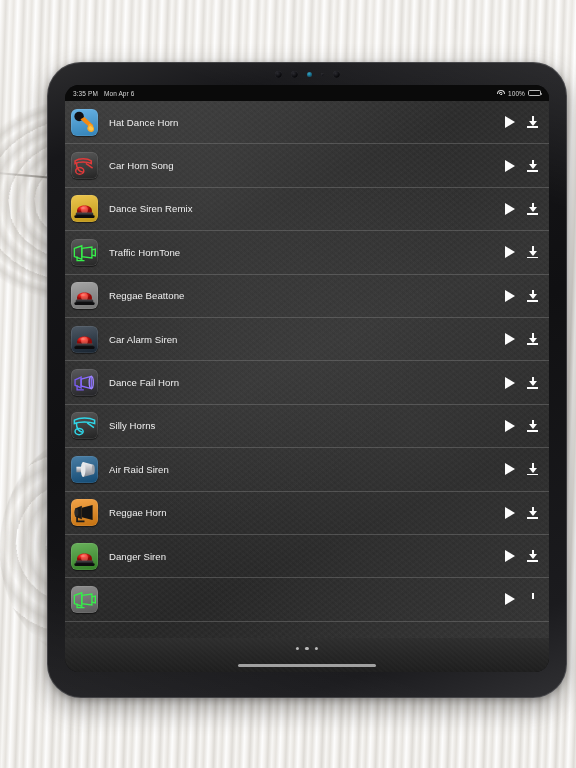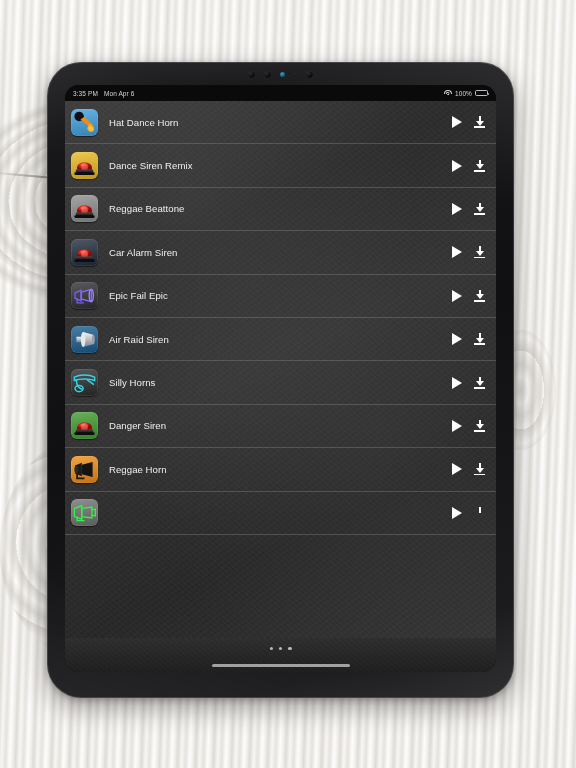--- a/index.html
+++ b/index.html
@@ -64,21 +64,21 @@
     background:repeating-radial-gradient(ellipse at 50% 50%,
         rgba(192,188,182,0.5) 0px, rgba(255,255,255,0) 8px,
         rgba(188,184,178,0.35) 15px, rgba(255,255,255,0) 23px);
     filter:blur(0.4px);
   }
 
   
   #tablet{
     position:absolute;
     left:47px; top:62px;
-    width:467px; height:636px;
+    width:520px; height:636px;
     background:linear-gradient(160deg,#2c2c2e 0%,#17171a 12%,#101012 50%,#1b1b1e 88%,#303033 100%);
     border-radius:34px;
     box-shadow:
       0 10px 26px rgba(60,58,55,0.45),
       0 2px 6px rgba(60,58,55,0.35),
       inset 0 0 0 1px rgba(150,150,155,0.28);
     padding:23px 18px 26px 18px;
   }
   #tablet-sheen{
     position:absolute; inset:0; border-radius:34px; pointer-events:none;
@@ -233,20 +233,37 @@
 
     <div id="sound-list">
         <div class="row">
           <div class="row-icon" style="background: linear-gradient(170deg, rgba(255, 255, 255, 0.22), rgba(0, 0, 0, 0.18)), rgb(62, 158, 222);"><svg viewBox="0 0 40 40" width="100%" height="100%">
         <circle cx="12" cy="11" r="7" fill="#101014"></circle>
         <path d="M14 15 L31 30 L33 24 L20 12 Z" fill="#f58a12"></path>
         <path d="M27 22 C33 24 36 29 33 33 C30 36 24 33 24 28 Z" fill="#f9a825"></path>
         <path d="M28 25 C32 26 34 29 32 31 C30 33 26 31 26 28 Z" fill="#ffc547"></path>
       </svg></div>
           <div class="row-title">Hat Dance Horn</div>
+          <div class="row-actions">
+            <div class="play-btn"></div>
+            <div class="dl-btn">
+              <span class="stem"></span>
+              <span class="head"></span>
+              <span class="base"></span>
+            </div>
+          </div>
+        </div>
+        <div class="row">
+          <div class="row-icon" style="background: linear-gradient(170deg, rgba(255, 255, 255, 0.22), rgba(0, 0, 0, 0.18)), rgb(43, 43, 43);"><svg viewBox="0 0 40 40" width="100%" height="100%">
+        <path d="M6 13 C12 9 24 9 30 13 L30 17 C24 14 12 14 6 17 Z" fill="none" stroke="#e03a3a" stroke-width="2.2"></path>
+        <path d="M8 16 C8 24 12 30 18 30" fill="none" stroke="#e03a3a" stroke-width="2.2"></path>
+        <ellipse cx="13" cy="28" rx="6" ry="5" fill="none" stroke="#e03a3a" stroke-width="2.2"></ellipse>
+        <path d="M22 17 L32 24" stroke="#e03a3a" stroke-width="2.2" fill="none"></path>
+      </svg></div>
+          <div class="row-title">Car Horn Song</div>
           <div class="row-actions">
             <div class="play-btn"></div>
             <div class="dl-btn">
               <span class="stem"></span>
               <span class="head"></span>
               <span class="base"></span>
             </div>
           </div>
         </div>
         <div class="row">
@@ -271,20 +288,37 @@
           <div class="row-actions">
             <div class="play-btn"></div>
             <div class="dl-btn">
               <span class="stem"></span>
               <span class="head"></span>
               <span class="base"></span>
             </div>
           </div>
         </div>
         <div class="row">
+          <div class="row-icon" style="background: linear-gradient(170deg, rgba(255, 255, 255, 0.22), rgba(0, 0, 0, 0.18)), rgb(46, 46, 46);"><svg viewBox="0 0 40 40" width="100%" height="100%">
+        <path d="M5 14 L16 10 L16 30 L5 26 Z" fill="none" stroke="#36ef4a" stroke-width="2"></path>
+        <path d="M16 14 L31 12 L31 28 L16 26 Z" fill="none" stroke="#36ef4a" stroke-width="2"></path>
+        <path d="M31 16 L36 15 L36 25 L31 24" fill="none" stroke="#36ef4a" stroke-width="2"></path>
+        <path d="M9 26 L9 32 L20 32" fill="none" stroke="#36ef4a" stroke-width="2"></path>
+      </svg></div>
+          <div class="row-title">Traffic HornTone</div>
+          <div class="row-actions">
+            <div class="play-btn"></div>
+            <div class="dl-btn">
+              <span class="stem"></span>
+              <span class="head"></span>
+              <span class="base"></span>
+            </div>
+          </div>
+        </div>
+        <div class="row">
           <div class="row-icon" style="background: linear-gradient(170deg, rgba(255, 255, 255, 0.22), rgba(0, 0, 0, 0.18)), rgb(140, 140, 140);"><svg viewBox="0 0 40 40" width="100%" height="100%">
         <defs>
           <radialGradient id="bd" cx="40%" cy="32%">
             <stop offset="0" stop-color="#ff9f92"></stop>
                   <stop offset="0.45" stop-color="#e8201c"></stop>
                   <stop offset="1" stop-color="#8c0a08"></stop>
           </radialGradient>
           <linearGradient id="bs" x1="0" y1="0" x2="0" y2="1">
             <stop offset="0" stop-color="#4a4a4e"></stop>
                   <stop offset="1" stop-color="#111113"></stop>
@@ -333,21 +367,38 @@
             </div>
           </div>
         </div>
         <div class="row">
           <div class="row-icon" style="background: linear-gradient(170deg, rgba(255, 255, 255, 0.22), rgba(0, 0, 0, 0.18)), rgb(44, 44, 48);"><svg viewBox="0 0 40 40" width="100%" height="100%">
         <path d="M6 16 L15 12 L15 28 L6 24 Z" fill="none" stroke="#7a5cf0" stroke-width="2"></path>
         <path d="M15 15 L30 11 L30 29 L15 25 Z" fill="none" stroke="#8a6cff" stroke-width="2"></path>
         <ellipse cx="30" cy="20" rx="3" ry="9" fill="none" stroke="#9d86ff" stroke-width="2"></ellipse>
         <path d="M9 24 L9 31 L19 31" fill="none" stroke="#7a5cf0" stroke-width="2"></path>
       </svg></div>
-          <div class="row-title">Epic Fail Epic</div>
+          <div class="row-title">Dance Fail Horn</div>
+          <div class="row-actions">
+            <div class="play-btn"></div>
+            <div class="dl-btn">
+              <span class="stem"></span>
+              <span class="head"></span>
+              <span class="base"></span>
+            </div>
+          </div>
+        </div>
+        <div class="row">
+          <div class="row-icon" style="background: linear-gradient(170deg, rgba(255, 255, 255, 0.22), rgba(0, 0, 0, 0.18)), rgb(42, 42, 42);"><svg viewBox="0 0 40 40" width="100%" height="100%">
+        <path d="M5 12 C13 8 27 8 35 12 L35 17 C27 14 13 14 5 17 Z" fill="none" stroke="#2fd6e8" stroke-width="2.2"></path>
+        <path d="M8 16 C8 24 12 29 17 30" fill="none" stroke="#2fd6e8" stroke-width="2.2"></path>
+        <ellipse cx="12" cy="29" rx="6" ry="4.6" fill="none" stroke="#2fd6e8" stroke-width="2.2"></ellipse>
+        <path d="M24 16 L34 23" stroke="#2fd6e8" stroke-width="2.2" fill="none"></path>
+      </svg></div>
+          <div class="row-title">Silly Horns</div>
           <div class="row-actions">
             <div class="play-btn"></div>
             <div class="dl-btn">
               <span class="stem"></span>
               <span class="head"></span>
               <span class="base"></span>
             </div>
           </div>
         </div>
         <div class="row">
@@ -368,27 +419,27 @@
           <div class="row-actions">
             <div class="play-btn"></div>
             <div class="dl-btn">
               <span class="stem"></span>
               <span class="head"></span>
               <span class="base"></span>
             </div>
           </div>
         </div>
         <div class="row">
-          <div class="row-icon" style="background: linear-gradient(170deg, rgba(255, 255, 255, 0.22), rgba(0, 0, 0, 0.18)), rgb(42, 42, 42);"><svg viewBox="0 0 40 40" width="100%" height="100%">
-        <path d="M5 12 C13 8 27 8 35 12 L35 17 C27 14 13 14 5 17 Z" fill="none" stroke="#2fd6e8" stroke-width="2.2"></path>
-        <path d="M8 16 C8 24 12 29 17 30" fill="none" stroke="#2fd6e8" stroke-width="2.2"></path>
-        <ellipse cx="12" cy="29" rx="6" ry="4.6" fill="none" stroke="#2fd6e8" stroke-width="2.2"></ellipse>
-        <path d="M24 16 L34 23" stroke="#2fd6e8" stroke-width="2.2" fill="none"></path>
-      </svg></div>
-          <div class="row-title">Silly Horns</div>
+          <div class="row-icon" style="background: linear-gradient(170deg, rgba(255, 255, 255, 0.22), rgba(0, 0, 0, 0.18)), rgb(239, 138, 20);"><svg viewBox="0 0 40 40" width="100%" height="100%">
+        <path d="M6 14 L16 10 L16 30 L6 26 Z" fill="#1a1a1a"></path>
+        <path d="M16 13 L32 9 L32 31 L16 27 Z" fill="#141414"></path>
+        <ellipse cx="8" cy="20" rx="3" ry="6" fill="#2b2b2b"></ellipse>
+        <path d="M9 26 L9 33 L20 33" fill="none" stroke="#1a1a1a" stroke-width="2.6"></path>
+      </svg></div>
+          <div class="row-title">Reggae Horn</div>
           <div class="row-actions">
             <div class="play-btn"></div>
             <div class="dl-btn">
               <span class="stem"></span>
               <span class="head"></span>
               <span class="base"></span>
             </div>
           </div>
         </div>
         <div class="row">
@@ -413,37 +464,20 @@
           <div class="row-actions">
             <div class="play-btn"></div>
             <div class="dl-btn">
               <span class="stem"></span>
               <span class="head"></span>
               <span class="base"></span>
             </div>
           </div>
         </div>
         <div class="row">
-          <div class="row-icon" style="background: linear-gradient(170deg, rgba(255, 255, 255, 0.22), rgba(0, 0, 0, 0.18)), rgb(239, 138, 20);"><svg viewBox="0 0 40 40" width="100%" height="100%">
-        <path d="M6 14 L16 10 L16 30 L6 26 Z" fill="#1a1a1a"></path>
-        <path d="M16 13 L32 9 L32 31 L16 27 Z" fill="#141414"></path>
-        <ellipse cx="8" cy="20" rx="3" ry="6" fill="#2b2b2b"></ellipse>
-        <path d="M9 26 L9 33 L20 33" fill="none" stroke="#1a1a1a" stroke-width="2.6"></path>
-      </svg></div>
-          <div class="row-title">Reggae Horn</div>
-          <div class="row-actions">
-            <div class="play-btn"></div>
-            <div class="dl-btn">
-              <span class="stem"></span>
-              <span class="head"></span>
-              <span class="base"></span>
-            </div>
-          </div>
-        </div>
-        <div class="row">
           <div class="row-icon" style="background: linear-gradient(170deg, rgba(255, 255, 255, 0.22), rgba(0, 0, 0, 0.18)), rgb(111, 111, 111);"><svg viewBox="0 0 40 40" width="100%" height="100%">
         <path d="M5 14 L16 10 L16 30 L5 26 Z" fill="none" stroke="#36ef4a" stroke-width="2"></path>
         <path d="M16 14 L31 12 L31 28 L16 26 Z" fill="none" stroke="#36ef4a" stroke-width="2"></path>
         <path d="M31 16 L36 15 L36 25 L31 24" fill="none" stroke="#36ef4a" stroke-width="2"></path>
         <path d="M9 26 L9 32 L20 32" fill="none" stroke="#36ef4a" stroke-width="2"></path>
       </svg></div>
           <div class="row-title"></div>
           <div class="row-actions">
             <div class="play-btn"></div>
             <div class="dl-btn">

